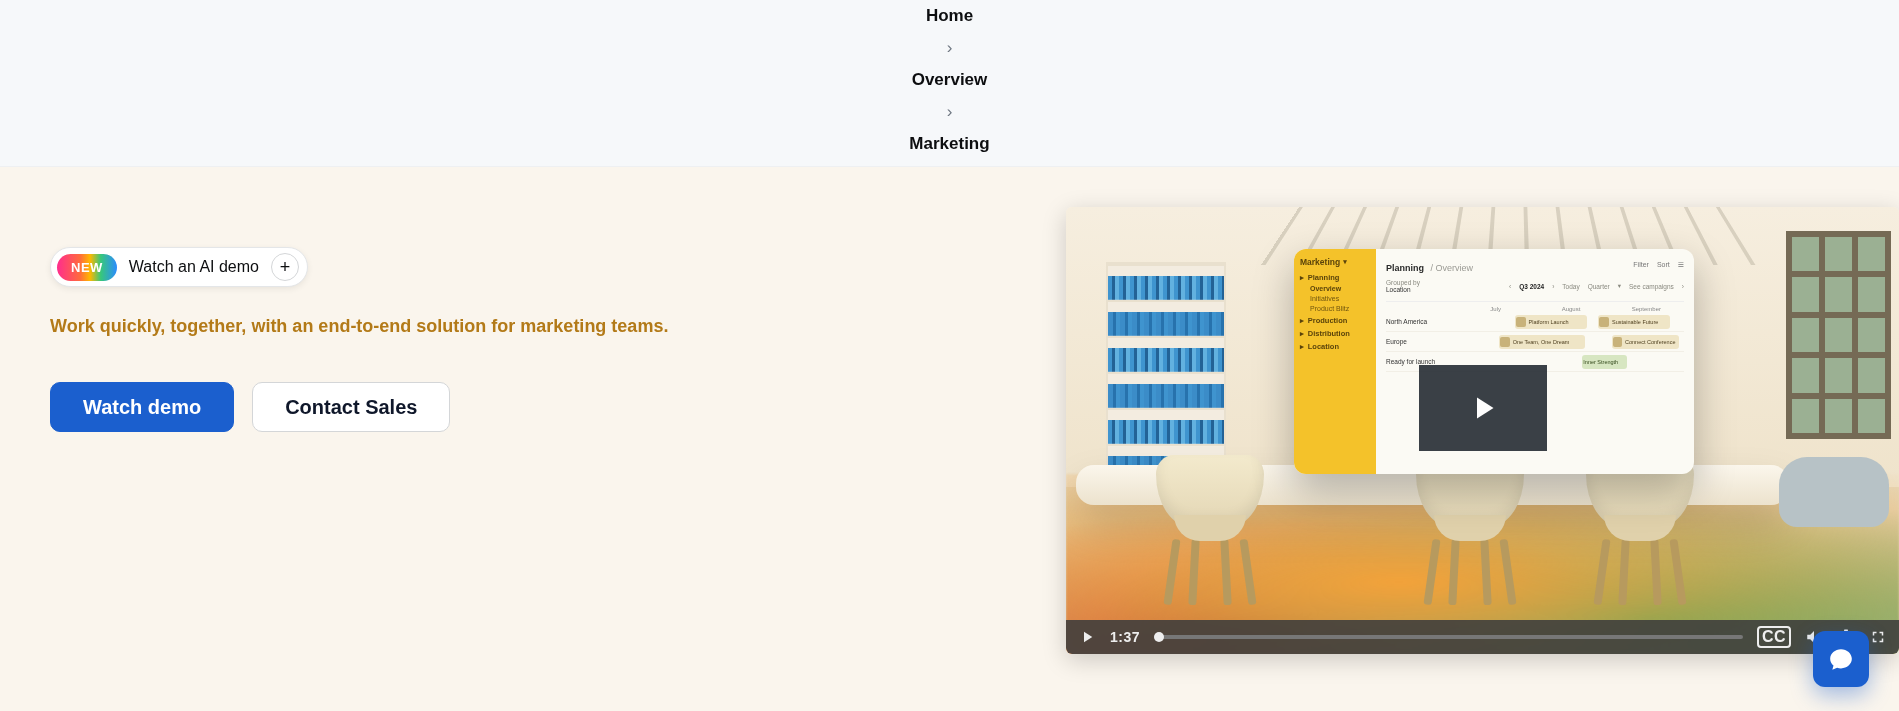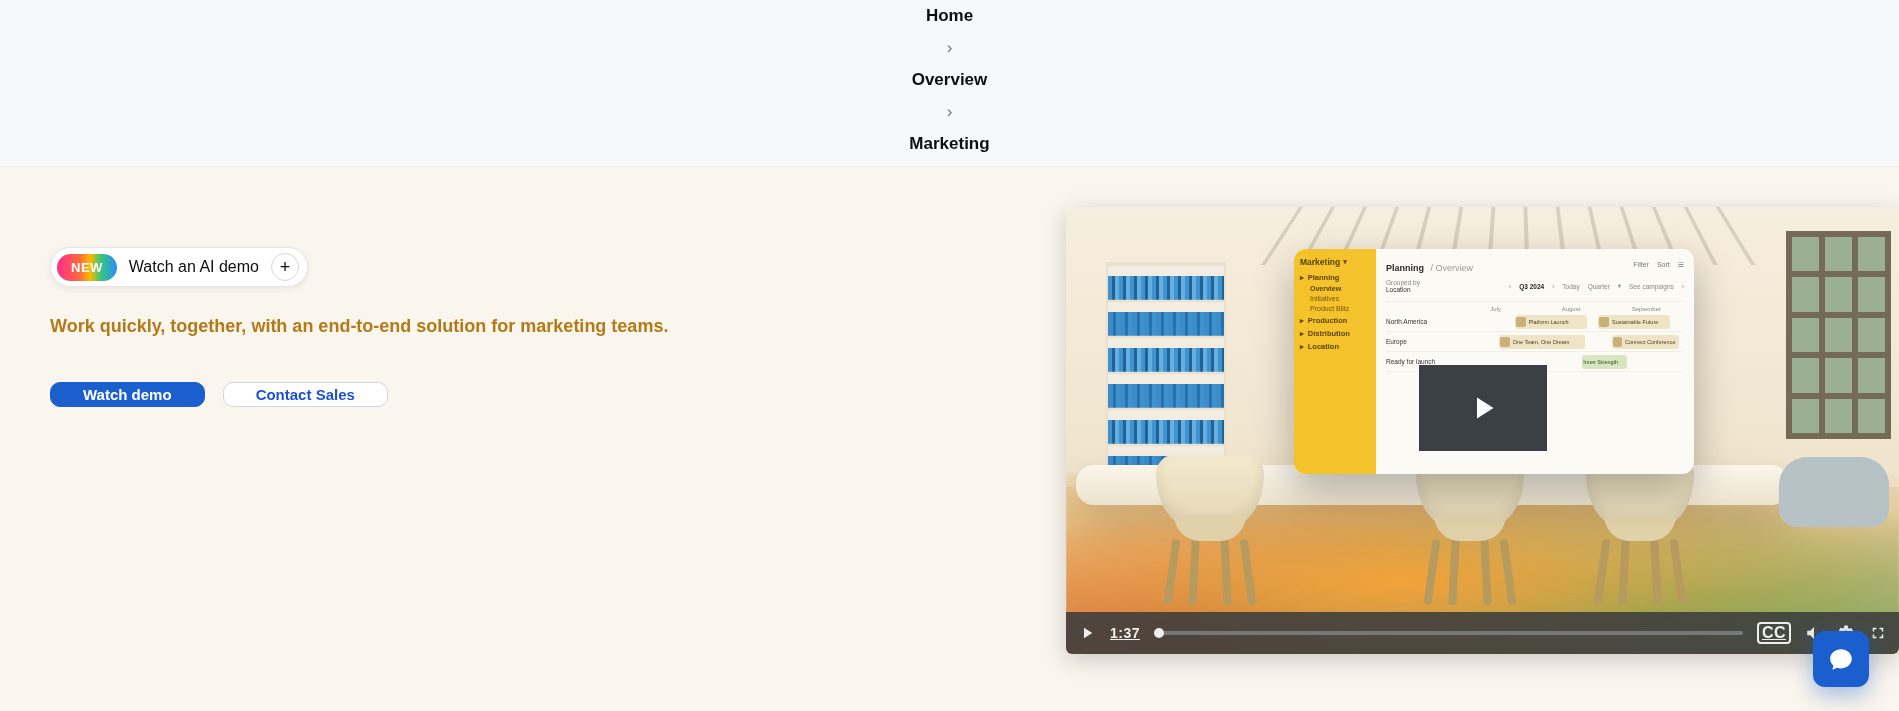--- a/index.html
+++ b/index.html
@@ -72,30 +72,30 @@
   }
   .hero-sub {
     margin-top: 28px;
     font-size: 18px;
     line-height: 1.3;
     color: #b37a18;
     font-weight: 600;
   }
   .btn-row { margin-top: 44px; display: flex; gap: 18px; }
   .btn {
-    font-size: 15px;
+    font-size: 20px;
     font-weight: 700;
-    padding: 4px 32px;
+    padding: 14px 32px;
     border-radius: 10px;
     cursor: pointer;
     border: 1px solid transparent;
     line-height: 1;
   }
   .btn-primary { background: #1b5fce; color: #fff; border-color: #1b5fce; }
-  .btn-secondary { background: #fff; color: #1d4ed8; border-color: #d4d6d8; }
+  .btn-secondary { background: #fff; color: #0f172a; border-color: #d4d6d8; }
   .hero-right {
     flex: 1;
     position: relative;
     padding-right: 0;
   }
   .video-card {
     width: 833px;
     height: 447px;
     margin-left: auto;
     position: relative;
@@ -226,28 +226,27 @@
   .bar.green{ background:#d7e6c1; color:#33491b;}
   .play-overlay {
     position:absolute; left:50%; top:45%; transform:translate(-50%,-50%);
     width:128px; height:86px;
     background:#2a3138; opacity:.92;
     display:flex; align-items:center; justify-content:center;
     cursor:pointer;
   }
   .play-overlay svg { width:36px; height:36px; fill:#fff;}
   .video-controls {
-    position:absolute; left:0; right:0; bottom:0; height:42px;
+    position:absolute; left:0; right:0; bottom:0; height:34px;
     background:rgba(60,60,60,.88);
     backdrop-filter: blur(1px);
     display:flex; align-items:center;
     padding:0 12px;
     gap:14px;
     color:#eee;
-    text-decoration:underline;
   }
   .vc-btn { cursor:pointer; display:flex; align-items:center; justify-content:center; }
   .vc-btn svg{ width:18px; height:18px; fill:#eee;}
   .vc-time{ font-size:14px; font-weight:600; letter-spacing:.5px;}
   .vc-bar{
     flex:1; height:4px; background:#777; position:relative; border-radius:2px; cursor:pointer;
   }
   .vc-bar::before{
     content:""; position:absolute; left:0; top:-3px; width:10px; height:10px; border-radius:50%; background:#eee;
   }

